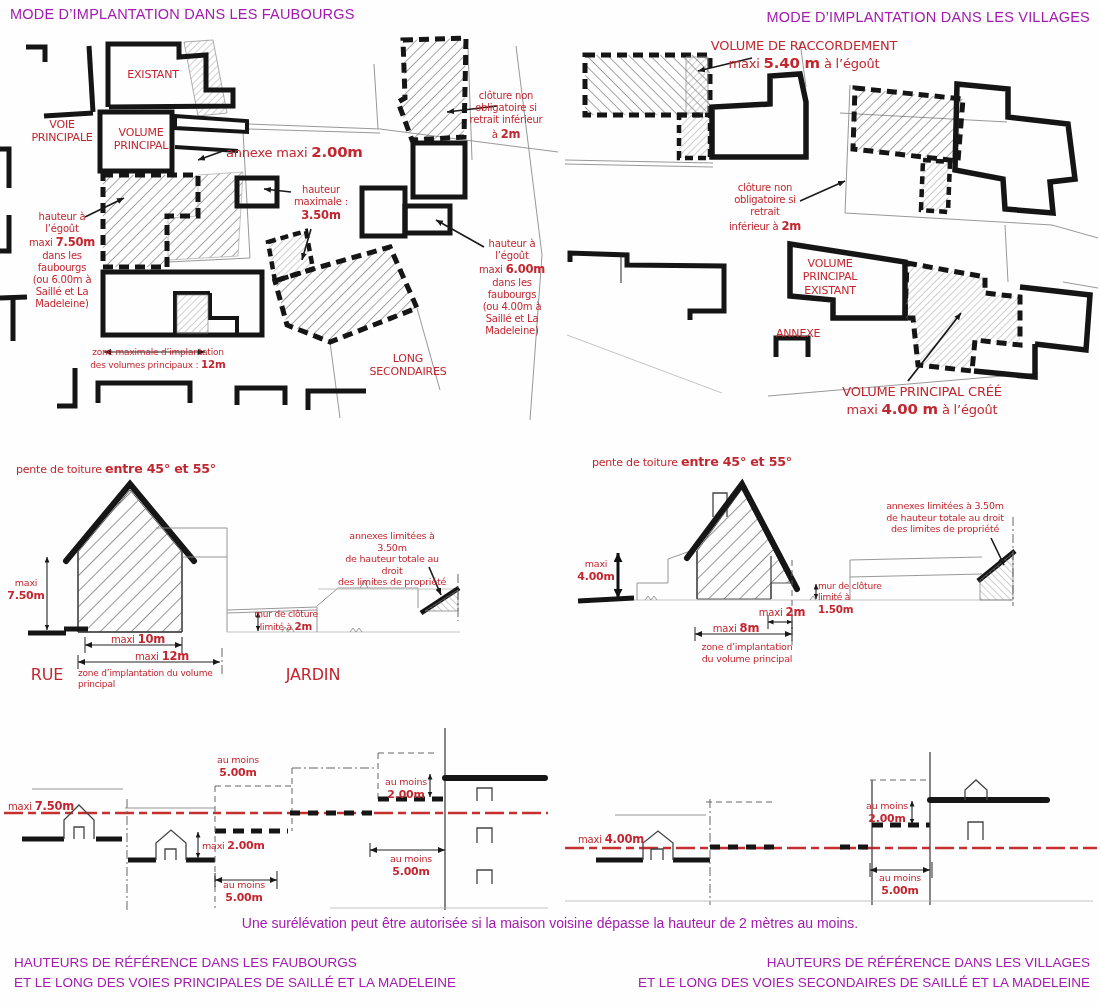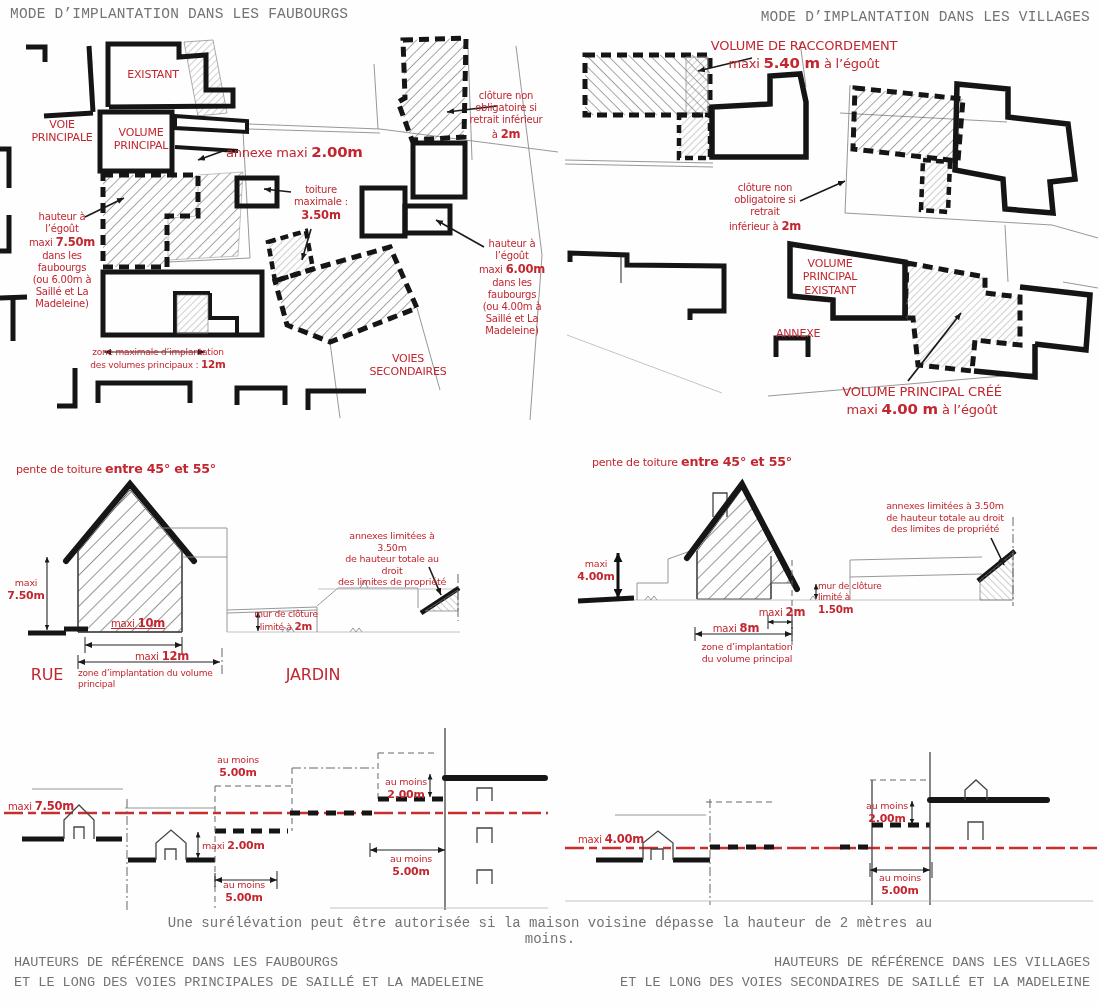--- a/index.html
+++ b/index.html
@@ -6,21 +6,21 @@
   html,body{margin:0;padding:0;background:#fff;}
   .page{position:relative;width:1100px;height:1006px;background:#fefefe;overflow:hidden;
         font-family:"DejaVu Sans",sans-serif;}
   svg{position:absolute;left:0;top:0;}
   .lbl{position:absolute;color:var(--red);line-height:1.22;white-space:pre-line;
        font-family:"DejaVu Sans",sans-serif;letter-spacing:-0.2px;}
   .c{text-align:center}.l{text-align:left}.r{text-align:right}
   .lbl .b{font-weight:bold;font-size:1.15em;}
   .s9{font-size:9px}.s95{font-size:9.5px}.s10{font-size:10px}.s105{font-size:13px}
   .s11{font-size:11px}.s12{font-size:16px}
-  .serif{position:absolute;color:#737373;font-family:Liberation Mono, monospace;white-space:pre-line;}
+  .serif{position:absolute;color:#a21caf;font-family:Liberation Sans, sans-serif;white-space:pre-line;}
   .title{font-size:14.5px;letter-spacing:.2px;}
   .caption{font-size:14px;}
   .footer{font-size:13.5px;line-height:1.5;}
   
   .thn{stroke:#8c8c8c;stroke-width:.9;fill:none}
   .thn2{stroke:#b5b5b5;stroke-width:.8;fill:none}
   .wall{stroke:var(--ink);stroke-width:5;fill:none;stroke-linejoin:miter}
   .wall4{stroke:var(--ink);stroke-width:4;fill:none}
   .wall55{stroke:var(--ink);stroke-width:5.5;fill:none;stroke-linejoin:miter}
   .dv{stroke:var(--ink);stroke-width:5;stroke-dasharray:10 6;fill:url(#hA)}
@@ -271,34 +271,34 @@
 retrait inférieur
 à </span><span class="b">2m</span></div>
   <div class="lbl s10 c" style="left:14px;top:211px;width:96px;"><span>hauteur à
 l’égoût
 maxi </span><span class="b">7.50m</span><span>
 dans les
 faubourgs
 (ou 6.00m à
 Saillé et La
 Madeleine)</span></div>
-  <div class="lbl s10 c" style="left:282px;top:184px;width:78px;"><span>toiture
+  <div class="lbl s10 c" style="left:282px;top:184px;width:78px;"><span>hauteur
 maximale :
 </span><span class="b">3.50m</span></div>
   <div class="lbl s10 c" style="left:460px;top:238px;width:104px;"><span>hauteur à
 l’égoût
 maxi </span><span class="b">6.00m</span><span>
 dans les
 faubourgs
 (ou 4.00m à
 Saillé et La
 Madeleine)</span></div>
   <div class="lbl s9 c" style="left:78px;top:347px;width:160px;"><span>zone maximale d’implantation
 des volumes principaux : </span><span class="b">12m</span></div>
-  <div class="lbl s11 c" style="left:352px;top:352px;width:112px;">VOIES
+  <div class="lbl s11 c" style="left:352px;top:352px;width:112px;">LONG
 SECONDAIRES</div>
 
   <div class="lbl s105 c" style="left:710px;top:38px;width:188px;"><span>VOLUME DE RACCORDEMENT
 maxi </span><span class="b">5.40 m</span><span> à l’égoût</span></div>
   <div class="lbl s10 c" style="left:712px;top:182px;width:106px;"><span>clôture non
 obligatoire si
 retrait
 inférieur à </span><span class="b">2m</span></div>
   <div class="lbl s11 c" style="left:790px;top:257px;width:80px;">VOLUME
 PRINCIPAL
@@ -308,21 +308,21 @@
 maxi </span><span class="b">4.00 m</span><span> à l’égoût</span></div>
 
   <div class="lbl s11 l" style="left:16px;top:461px;width:290px;"><span>pente de toiture </span><span class="b">entre 45° et 55°</span></div>
   <div class="lbl s95 c" style="left:4px;top:577px;width:44px;"><span>maxi
 </span><span class="b">7.50m</span></div>
   <div class="lbl s95 c" style="left:334px;top:530px;width:116px;">annexes limitées à 3.50m
 de hauteur totale au droit
 des limites de propriété</div>
   <div class="lbl s9 c" style="left:252px;top:609px;width:68px;"><span>mur de clôture
 limité à </span><span class="b">2m</span></div>
-  <div class="lbl s10 c" style="left:104px;top:616px;width:68px;text-decoration:underline;"><span>maxi </span><span class="b">10m</span></div>
+  <div class="lbl s10 c" style="left:104px;top:632px;width:68px;"><span>maxi </span><span class="b">10m</span></div>
   <div class="lbl s10 c" style="left:126px;top:649px;width:72px;"><span>maxi </span><span class="b">12m</span></div>
   <div class="lbl s12 c" style="left:24px;top:665px;width:46px;">RUE</div>
   <div class="lbl s9 l" style="left:78px;top:668px;width:170px;">zone d’implantation du volume principal</div>
   <div class="lbl s12 c" style="left:282px;top:665px;width:62px;">JARDIN</div>
 
   <div class="lbl s11 l" style="left:592px;top:454px;width:290px;"><span>pente de toiture </span><span class="b">entre 45° et 55°</span></div>
   <div class="lbl s95 c" style="left:574px;top:558px;width:44px;"><span>maxi
 </span><span class="b">4.00m</span></div>
   <div class="lbl s95 c" style="left:886px;top:500px;width:118px;">annexes limitées à 3.50m
 de hauteur totale au droit

